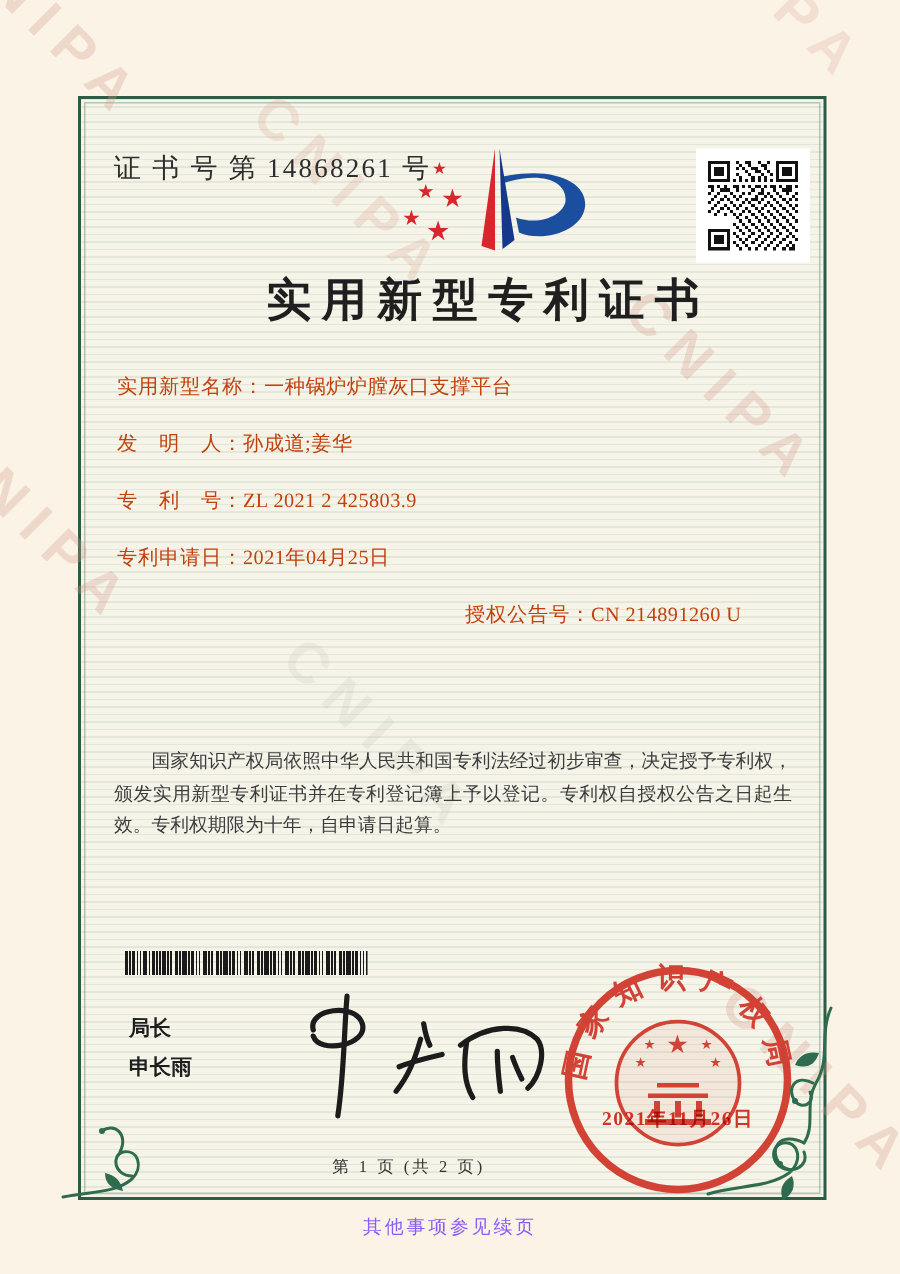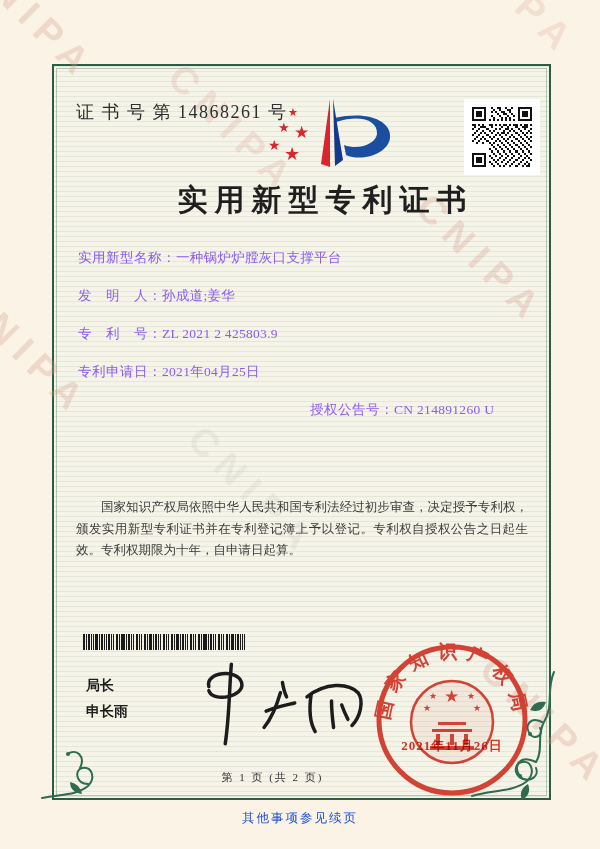--- a/index.html
+++ b/index.html
@@ -43,21 +43,21 @@
   .logo{position:absolute;left:250px;top:96px;width:164px;height:78px;}
   .qr{
     position:absolute;left:464px;top:99px;width:76px;height:76px;background:#fff;
     display:flex;align-items:center;justify-content:center;
   }
   .qr svg{width:60px;height:60px;}
   .title{
     position:absolute;left:52px;top:180px;width:547px;text-align:center;
     font-size:30px;font-weight:600;letter-spacing:7px;color:#1f1f1f;
   }
-  .fields{position:absolute;left:78px;top:247px;width:452px;font-size:13.5px;color:#8b5cf6;}
+  .fields{position:absolute;left:78px;top:247px;width:452px;font-size:13.5px;color:#c2410c;}
   .field-row{height:22px;line-height:22px;margin-bottom:16px;position:relative;white-space:nowrap;}
   .field-row .lbl{letter-spacing:0.5px;}
   .field-row .val{letter-spacing:0.3px;}
   .pair2{position:absolute;left:232px;top:0;}
   .paras{
     position:absolute;left:76px;top:497px;width:452px;font-size:12.5px;
     line-height:21.5px;color:#3c3c3c;text-align:justify;
   }
   .paras p{margin:0;text-indent:2em;}
   .barcode{position:absolute;left:83px;top:634px;width:162px;height:16px;}
@@ -72,21 +72,21 @@
     position:absolute;left:366px;top:737px;width:172px;text-align:center;
     font-size:13px;font-weight:bold;color:#cf3427;letter-spacing:1px;z-index:3;
     mix-blend-mode:multiply;
   }
   .page-num{
     position:absolute;left:52px;top:770px;width:441px;text-align:center;
     font-size:11px;letter-spacing:2px;color:#333;
   }
   .continuation{
     position:absolute;left:0;top:810px;width:600px;text-align:center;
-    font-size:12.5px;letter-spacing:2px;color:#1d4ed8;
+    font-size:12.5px;letter-spacing:2px;color:#8b5cf6;
   }
   .ornament{position:absolute;z-index:3;}
   .orn-br{left:462px;top:668px;width:100px;height:132px;}
   .orn-bl{left:38px;top:742px;width:62px;height:60px;transform:scaleX(-1);}
 </style>
 </head>
 <body>
 
 <div class="page">
 

